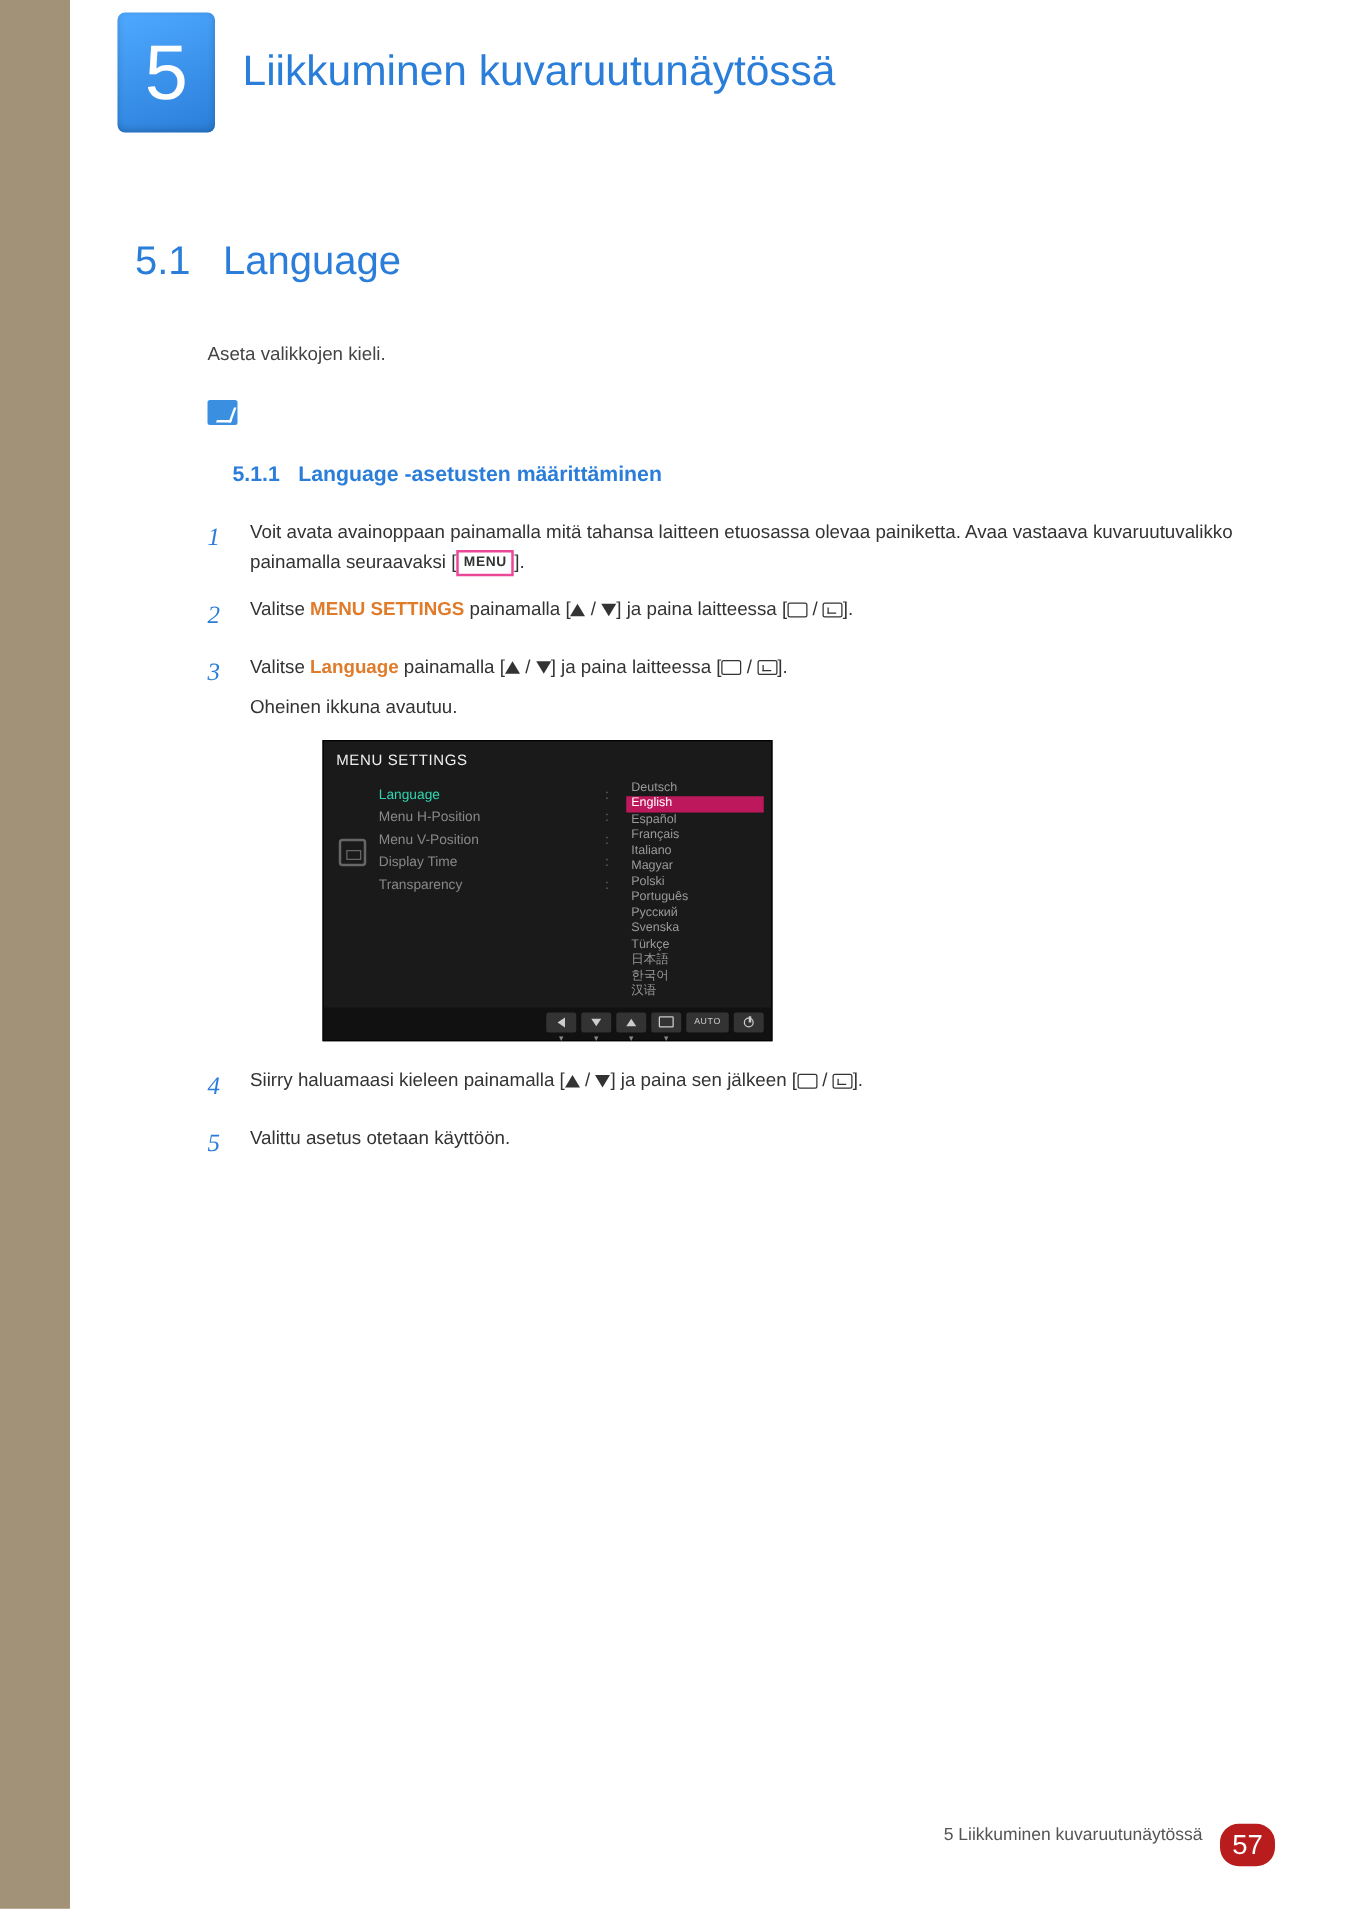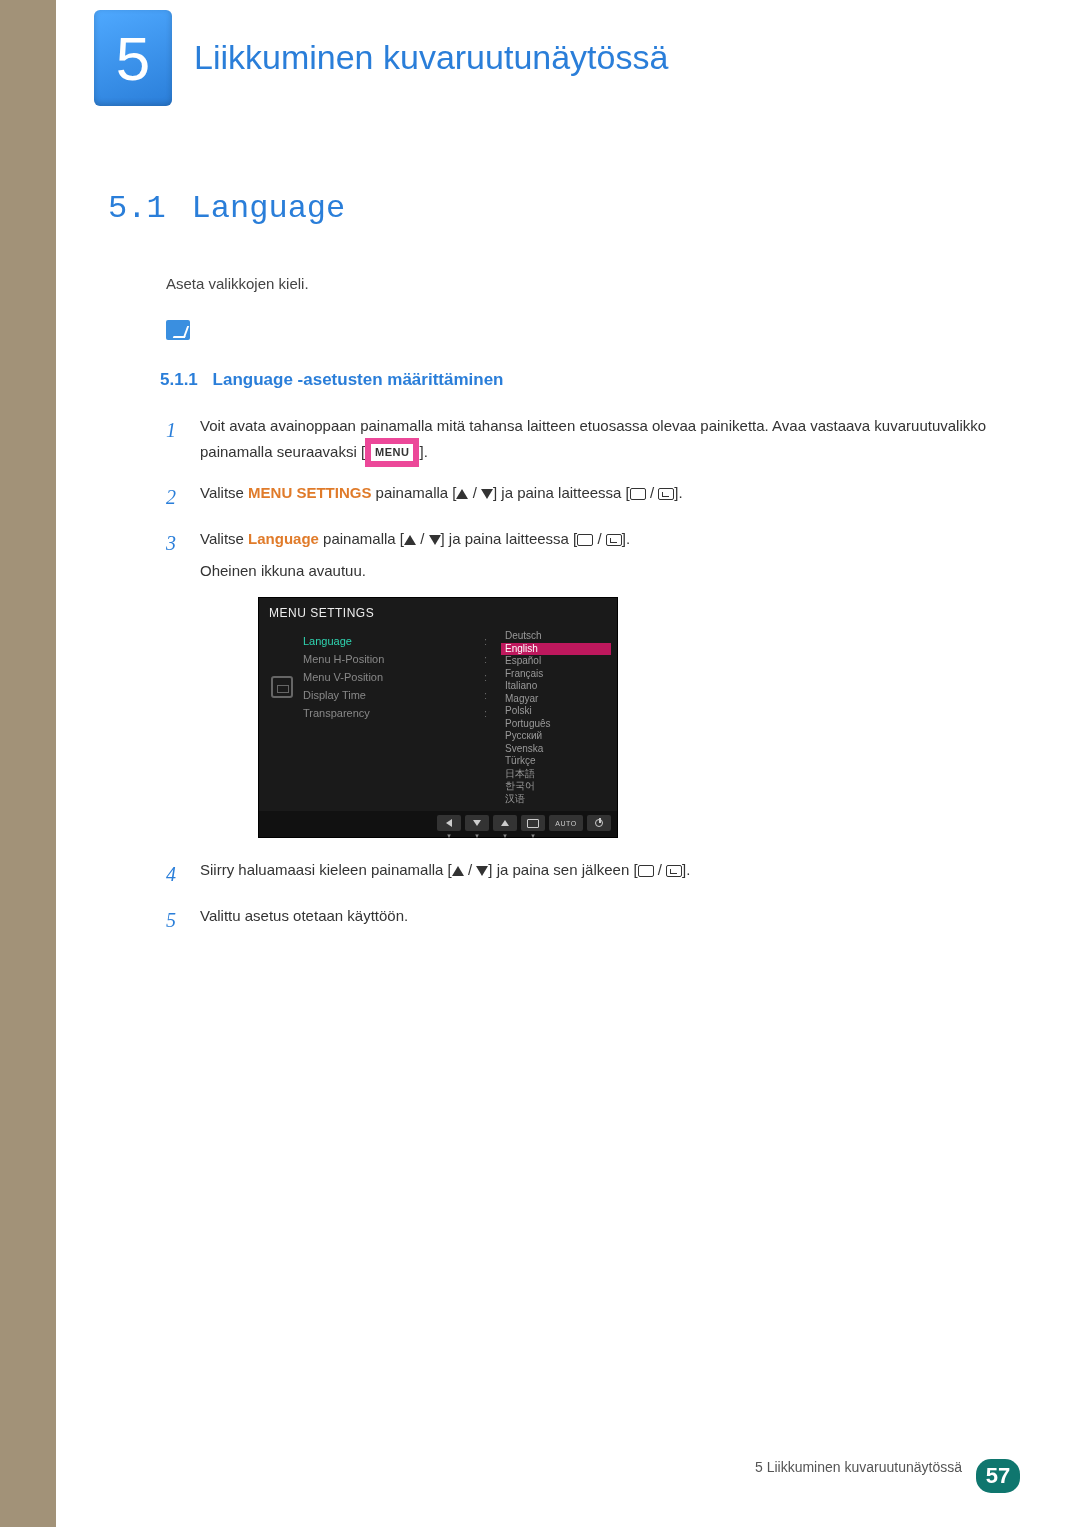--- a/index.html
+++ b/index.html
@@ -44,21 +44,20 @@
     right: 80px;
   }
   .h1-row {
     display: flex;
     align-items: flex-start;
     gap: 26px;
     color: #2a7ed9;
     font-size: 32px;
     font-weight: 400;
     margin-bottom: 46px;
-    font-family: Liberation Mono, monospace;
   }
   .body-text {
     font-size: 15px;
     color: #444;
     margin-left: 58px;
     margin-bottom: 22px;
     line-height: 1.5;
   }
   .note-block {
     display: flex;
@@ -96,21 +95,21 @@
     content: "•";
     position: absolute;
     left: 0; top: 0;
     color: #2a7ed9;
     font-size: 12px;
   }
   .h2-row {
     font-size: 17px;
     color: #2a7ed9;
     font-weight: 700;
-    margin-left: 52px;
+    margin-left: 78px;
     margin-bottom: 24px;
   }
   .h2-row .num { margin-right: 10px; }
   .step {
     display: flex;
     gap: 16px;
     margin-left: 58px;
     margin-bottom: 14px;
     font-size: 15px;
     color: #333;
@@ -121,21 +120,21 @@
     color: #2a7ed9;
     font-size: 20px;
     font-weight: 400;
     min-width: 18px;
     font-family: Georgia, 'Times New Roman', serif;
   }
   .step-body { flex: 1; }
   .bold-orange { color: #e07b2a; font-weight: 700; }
   .key-menu {
     display: inline-block;
-    border: 6px solid #ec4899;
+    border: 2px solid #ec4899;
     font-size: 11px;
     font-weight: 700;
     padding: 0 4px;
     letter-spacing: 0.5px;
     vertical-align: 1px;
   }
   .tri-up, .tri-down {
     display: inline-block;
     width: 0; height: 0;
     vertical-align: -1px;
@@ -243,24 +242,24 @@
 
   .footer {
     position: absolute;
     bottom: 34px; right: 60px;
     display: flex;
     align-items: flex-start;
     gap: 14px;
   }
   .footer-text { font-size: 14px; color: #555; }
   .footer-page {
-    background: #0f766e;
+    background: #b91c1c;
     color: #fff;
     font-size: 22px;
-    font-weight: 700;
+    font-weight: 400;
     width: 44px; height: 34px;
     display: flex;
     align-items: center;
     justify-content: center;
     border-radius: 15px;
   }
 </style>
 </head>
 <body>
 

